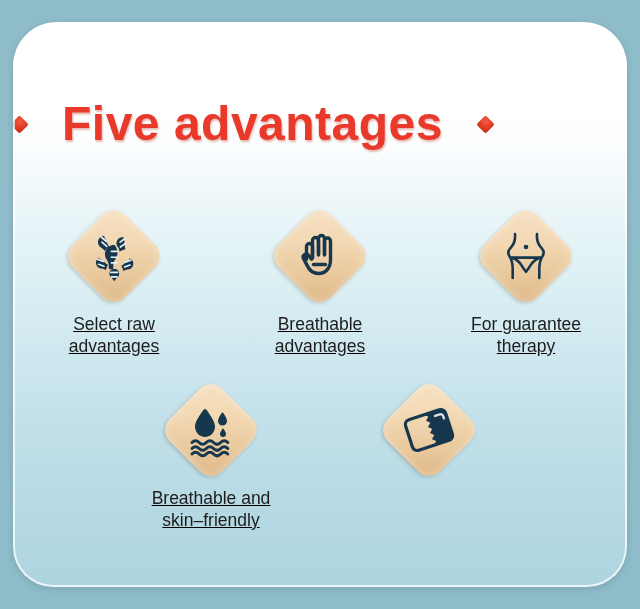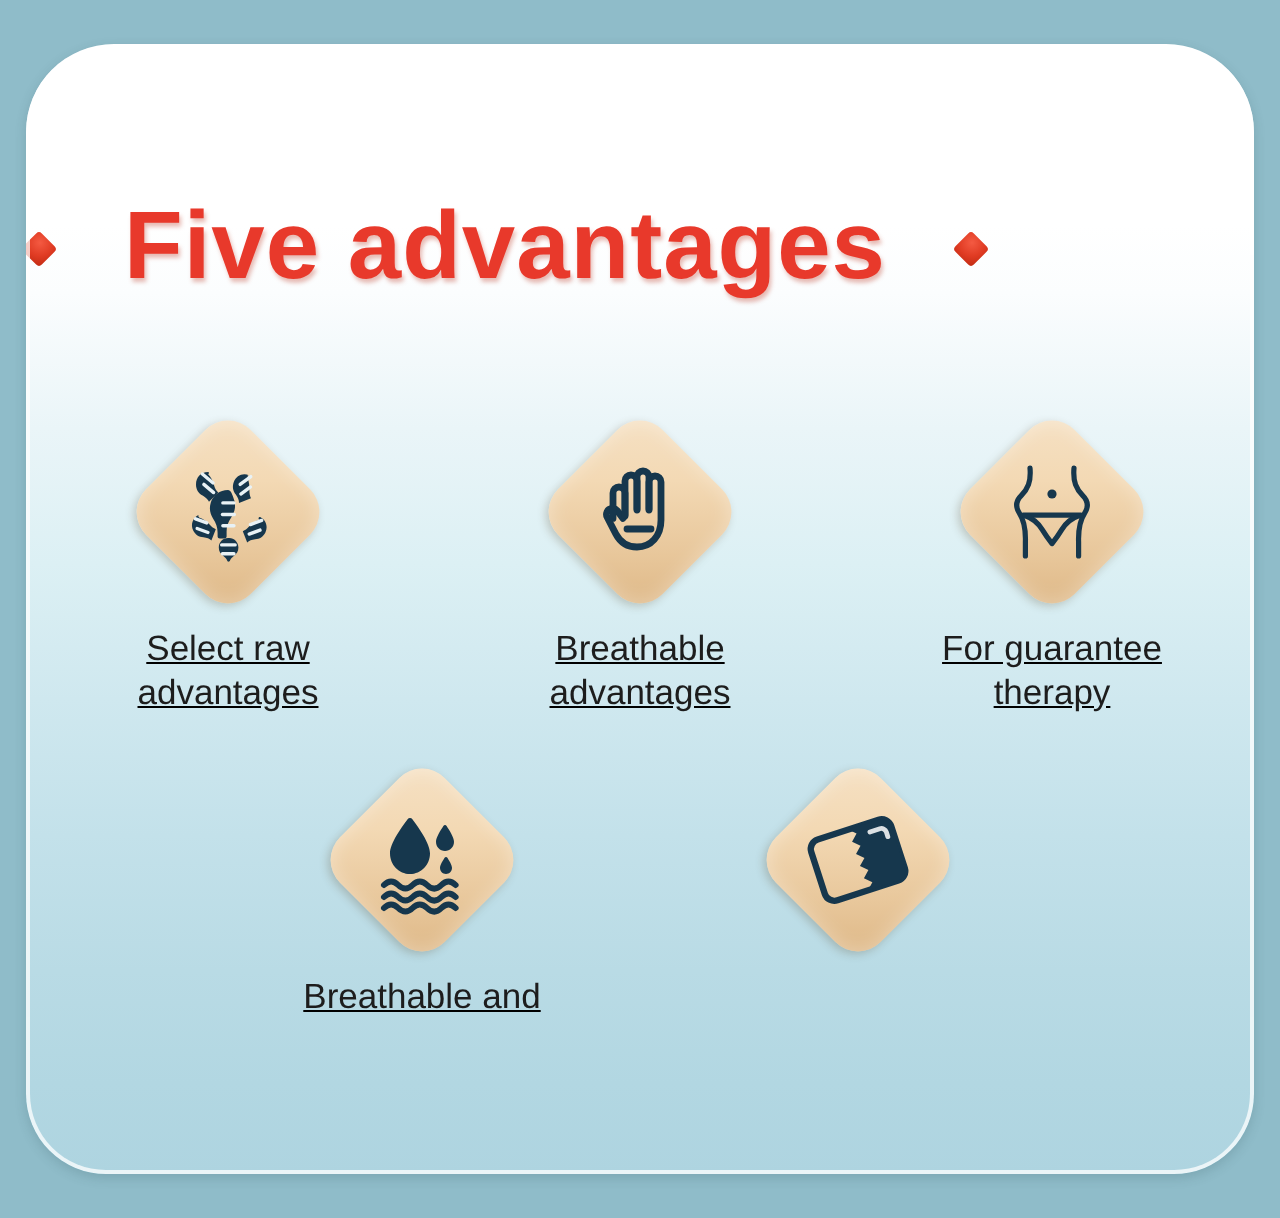--- a/index.html
+++ b/index.html
@@ -188,20 +188,21 @@
               </g>
               <g fill="none" stroke="#16374d" stroke-width="3" stroke-linecap="round">
                 <path d="M11 42.5c2.4-2.4 4.7-2.4 7.1 0s4.8 2.4 7.2 0 4.8-2.4 7.2 0 4.8 2.4 7.2 0 4.7-2.4 7.1 0"></path>
                 <path d="M11 48.5c2.4-2.4 4.7-2.4 7.1 0s4.8 2.4 7.2 0 4.8-2.4 7.2 0 4.8 2.4 7.2 0 4.7-2.4 7.1 0"></path>
                 <path d="M11 54c2.4-2.4 4.7-2.4 7.1 0s4.8 2.4 7.2 0 4.8-2.4 7.2 0 4.8 2.4 7.2 0 4.7-2.4 7.1 0"></path>
               </g>
             </svg>
           </div>
           <div class="caption">
             <span>Breathable and</span>
+            <span>skin–friendly</span>
           </div>
         </div>
 
         <div class="feature">
           <div class="tile-wrap">
             <div class="tile"></div>
             <svg class="glyph" viewBox="0 0 60 60">
               <g transform="rotate(-18 30 30)">
                 <path d="M14 14h32a5 5 0 0 1 5 5v22a5 5 0 0 1-5 5H14a5 5 0 0 1-5-5V19a5 5 0 0 1 5-5z" fill="none" stroke="#16374d" stroke-width="3.2"></path>
                 <path d="M30 14h16a5 5 0 0 1 5 5v22a5 5 0 0 1-5 5H30l3.4-3.2L30 39.6l3.4-3.2L30 33.2l3.4-3.2L30 26.8l3.4-3.2L30 20.4l3.4-3.2z" fill="#16374d"></path>

